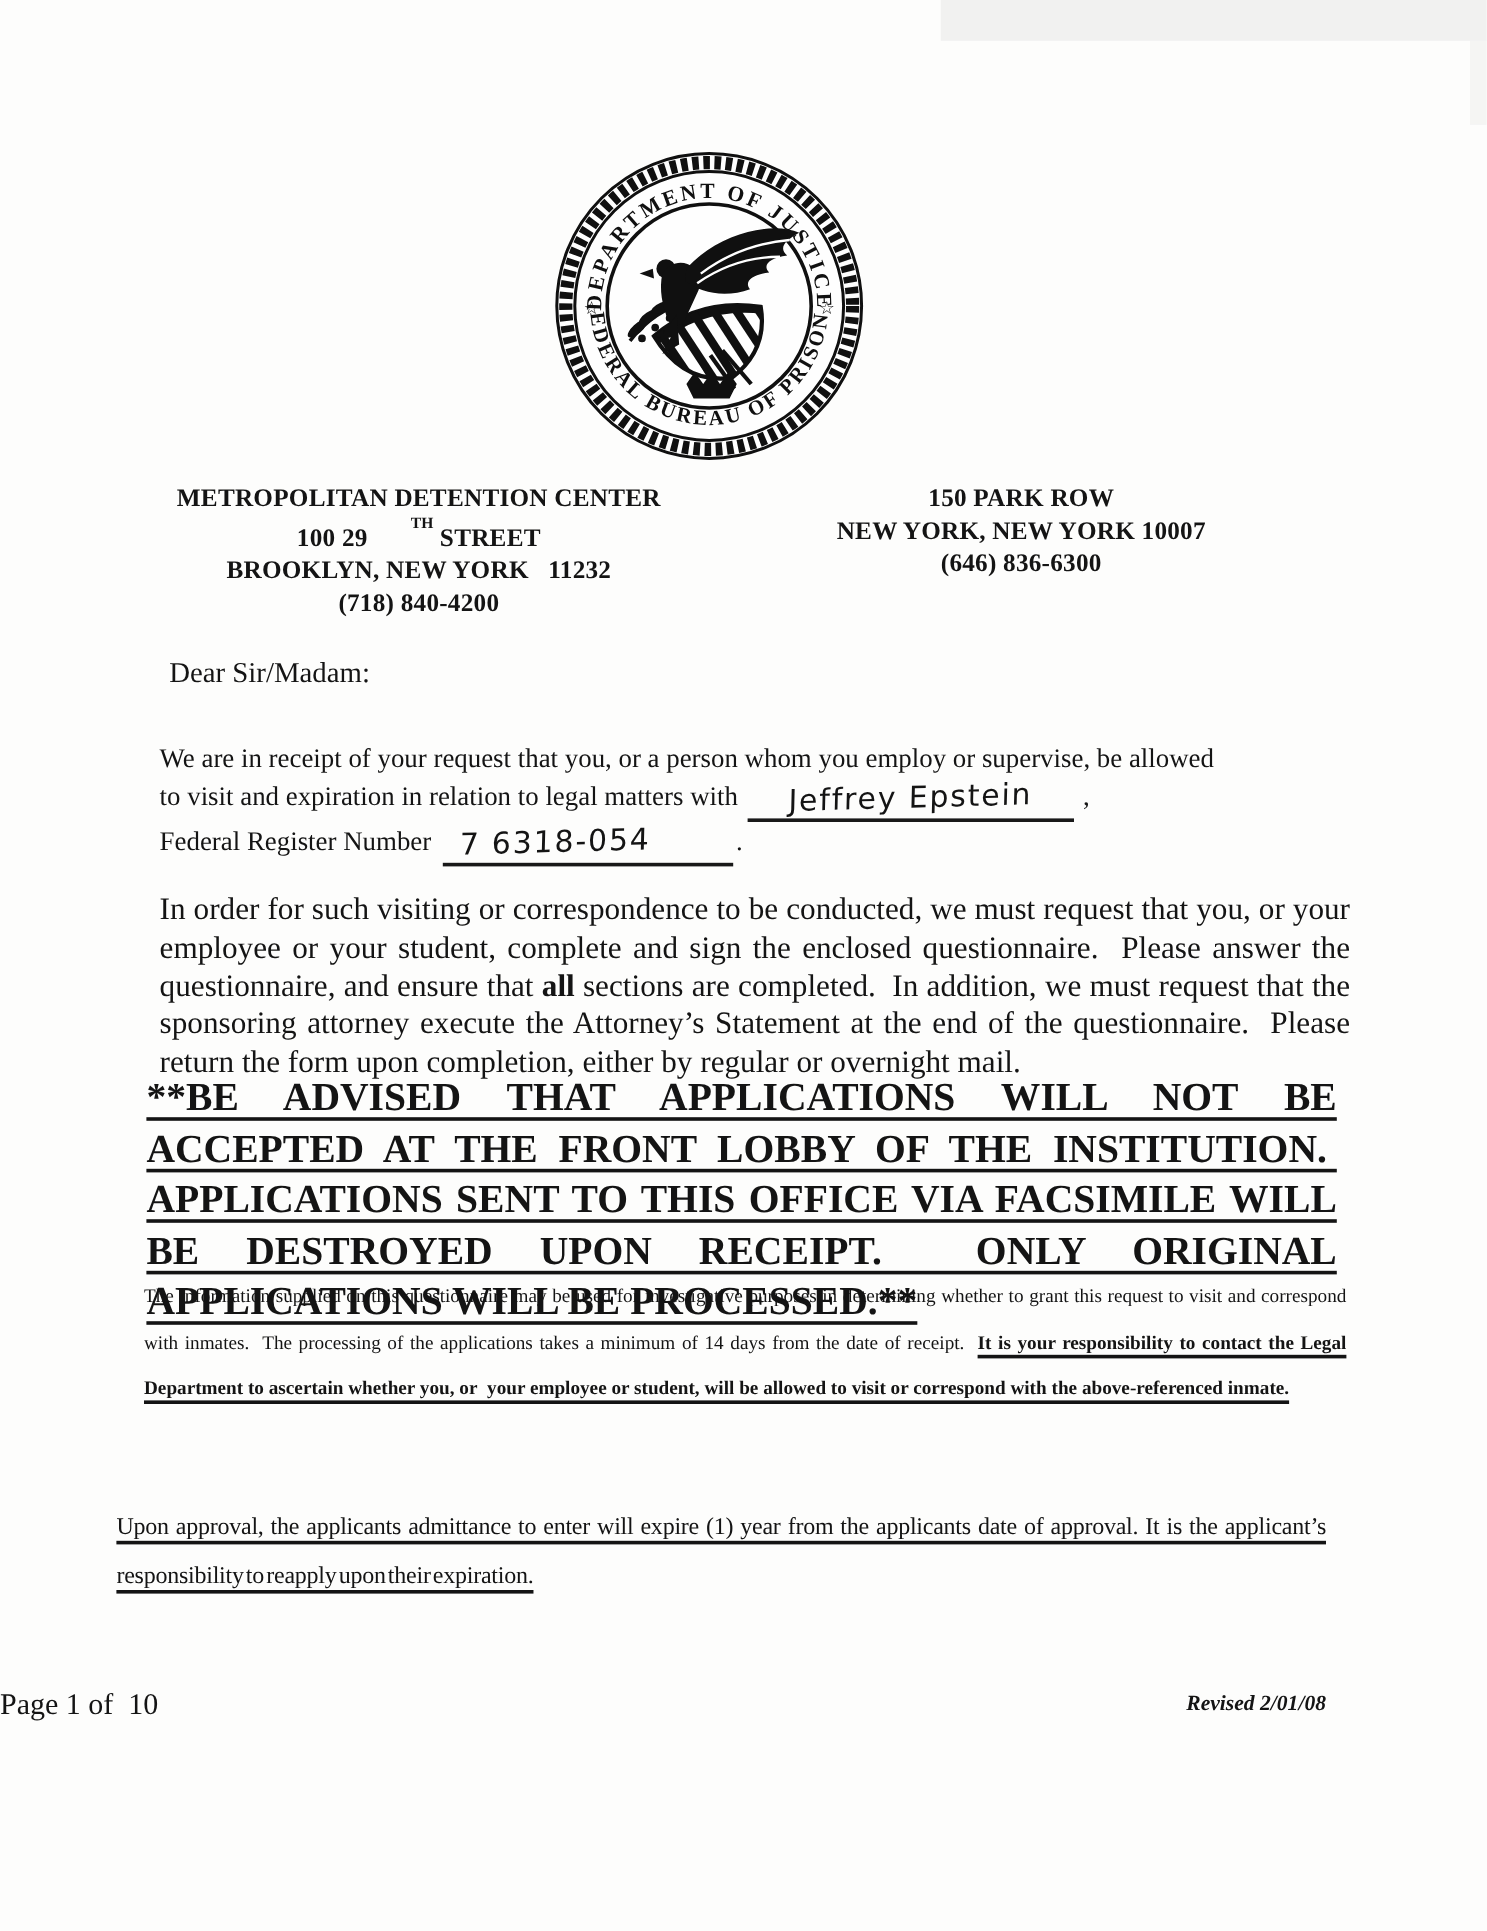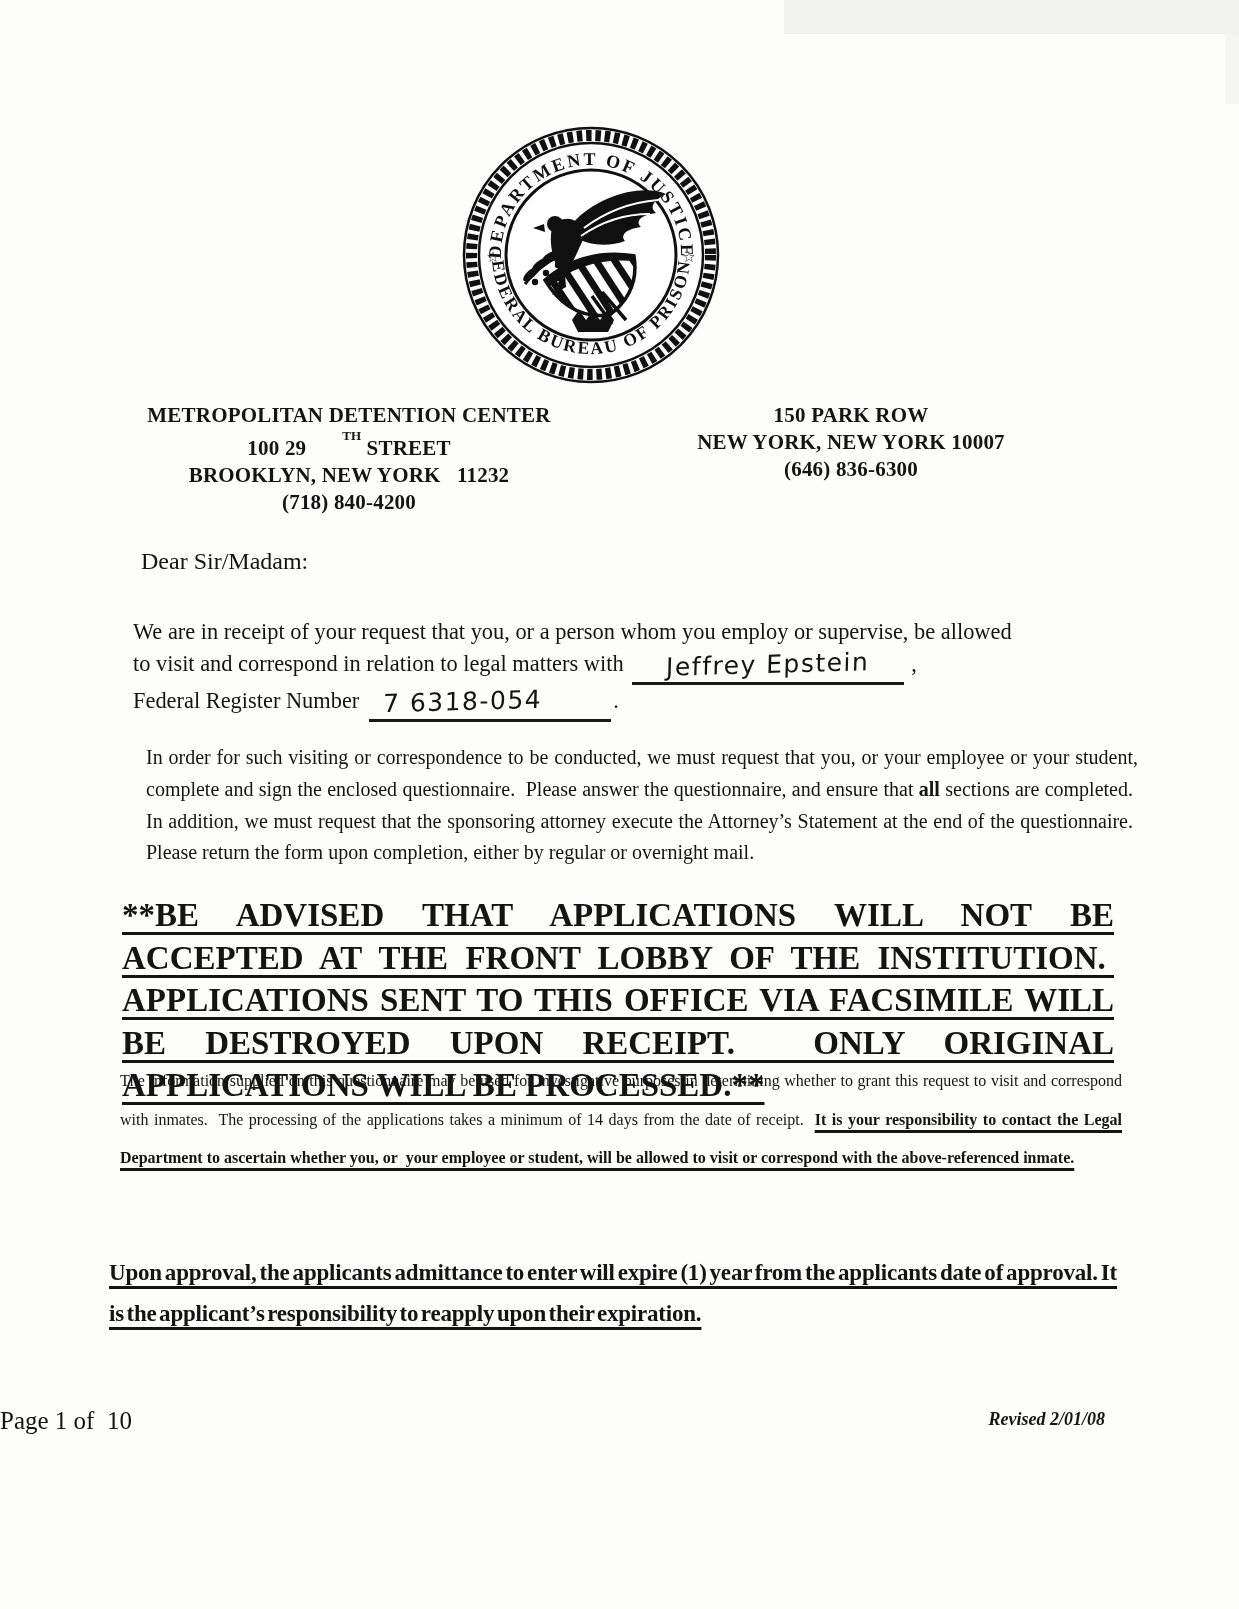--- a/index.html
+++ b/index.html
@@ -28,26 +28,26 @@
   .salutation{position:absolute;top:548px;left:141px;font-size:24px;}
   .para{position:absolute;margin:0;}
   .p1{top:616px;left:133px;width:1010px;font-size:22.4px;line-height:31.5px;}
   .p1-line{white-space:nowrap;}
   .blank{display:inline-block;border-bottom:3px solid #191919;height:26px;line-height:26px;
          vertical-align:-6px;overflow:visible;text-align:center;}
   .blank-name{min-width:272px;margin-left:8px;margin-right:2px;}
   .blank-reg{min-width:228px;margin-left:10px;margin-right:2px;text-align:left;padding-left:14px;}
   .handwriting{display:inline-block;font-family:"DejaVu Sans",sans-serif;font-size:25px;
                letter-spacing:1.5px;transform:rotate(-1.6deg) skewX(-3deg);position:relative;top:-4px;}
-  .p2{top:742px;left:146px;width:992px;font-size:20px;line-height:31.8px;text-align:justify;}
+  .p2{top:742px;left:133px;width:992px;font-size:26px;line-height:31.8px;text-align:justify;}
   .advisory{top:894px;left:122px;width:992px;font-size:33px;line-height:42.5px;font-weight:bold;
             text-align:justify;text-decoration:underline;text-decoration-thickness:2.5px;text-underline-offset:6px;}
   .info{top:1062px;left:120px;width:1002px;font-size:16px;line-height:38.5px;text-align:justify;}
   .emph{font-weight:bold;text-decoration:underline;text-decoration-thickness:2.5px;text-underline-offset:5px;}
-  .expiration{top:1252px;left:109px;width:1008px;font-size:23px;line-height:41px;font-weight:bold;
+  .expiration{top:1252px;left:97px;width:1008px;font-size:20px;line-height:41px;font-weight:normal;
               text-align:justify;text-decoration:underline;text-decoration-thickness:2.5px;text-underline-offset:6px;
               word-spacing:-3px;letter-spacing:-.2px;}
   .footer-page{position:absolute;top:1407px;left:0;width:1222px;text-align:left;font-size:25px;}
   .footer-revised{position:absolute;top:1409px;right:134px;font-size:18px;font-weight:bold;font-style:italic;}
 </style>
 </head>
 <body>
 
 <div style="position:absolute;inset:0;">
   <div class="scan-shade"></div>
@@ -129,21 +129,21 @@
   <div class="addr addr-right">
     <div>150 PARK ROW</div>
     <div>NEW YORK, NEW YORK 10007</div>
     <div>(646) 836-6300</div>
   </div>
 
   <div class="salutation">Dear Sir/Madam:</div>
 
   <div class="para p1">
     <div class="p1-line"><span>We are in receipt of your request that you, or a person whom you employ or supervise, be allowed</span></div>
-    <div class="p1-line"><span>to visit and correspond in relation to legal matters with</span><span class="blank blank-name"><span class="handwriting">Jeffrey Epstein</span></span><span> ,</span></div>
+    <div class="p1-line"><span>to visit and expiration in relation to legal matters with</span><span class="blank blank-name"><span class="handwriting">Jeffrey Epstein</span></span><span> ,</span></div>
     <div class="p1-line"><span>Federal Register Number</span><span class="blank blank-reg"><span class="handwriting">7 6318-054</span></span><span>.</span></div>
   </div>
 
   <p class="para p2"><span>In order for such visiting or correspondence to be conducted, we must request that you, or your employee or your student, complete and sign the enclosed questionnaire.&nbsp; Please answer the questionnaire, and ensure that </span><b>all</b><span> sections are completed.&nbsp; In addition, we must request that the sponsoring attorney execute the Attorney’s Statement at the end of the questionnaire.&nbsp; Please return the form upon completion, either by regular or overnight mail.</span></p>
 
   <p class="para advisory">**BE ADVISED THAT APPLICATIONS WILL NOT BE ACCEPTED AT THE FRONT LOBBY OF THE INSTITUTION.&nbsp; APPLICATIONS SENT TO THIS OFFICE VIA FACSIMILE WILL BE DESTROYED UPON RECEIPT.&nbsp; ONLY ORIGINAL APPLICATIONS WILL BE PROCESSED.**</p>
 
   <p class="para info"><span>The information supplied on this questionnaire may be used for investigative purposes in determining whether to grant this request to visit and correspond with inmates.&nbsp; The processing of the applications takes a minimum of 14 days from the date of receipt.&nbsp; </span><span class="emph">It is your responsibility to contact the Legal Department to ascertain whether you, or&nbsp; your employee or student, will be allowed to visit or correspond with the above-referenced inmate.</span></p>
 
   <p class="para expiration">Upon approval, the applicants admittance to enter will expire (1) year from the applicants date of approval. It is the applicant’s responsibility to reapply upon their expiration.</p>

